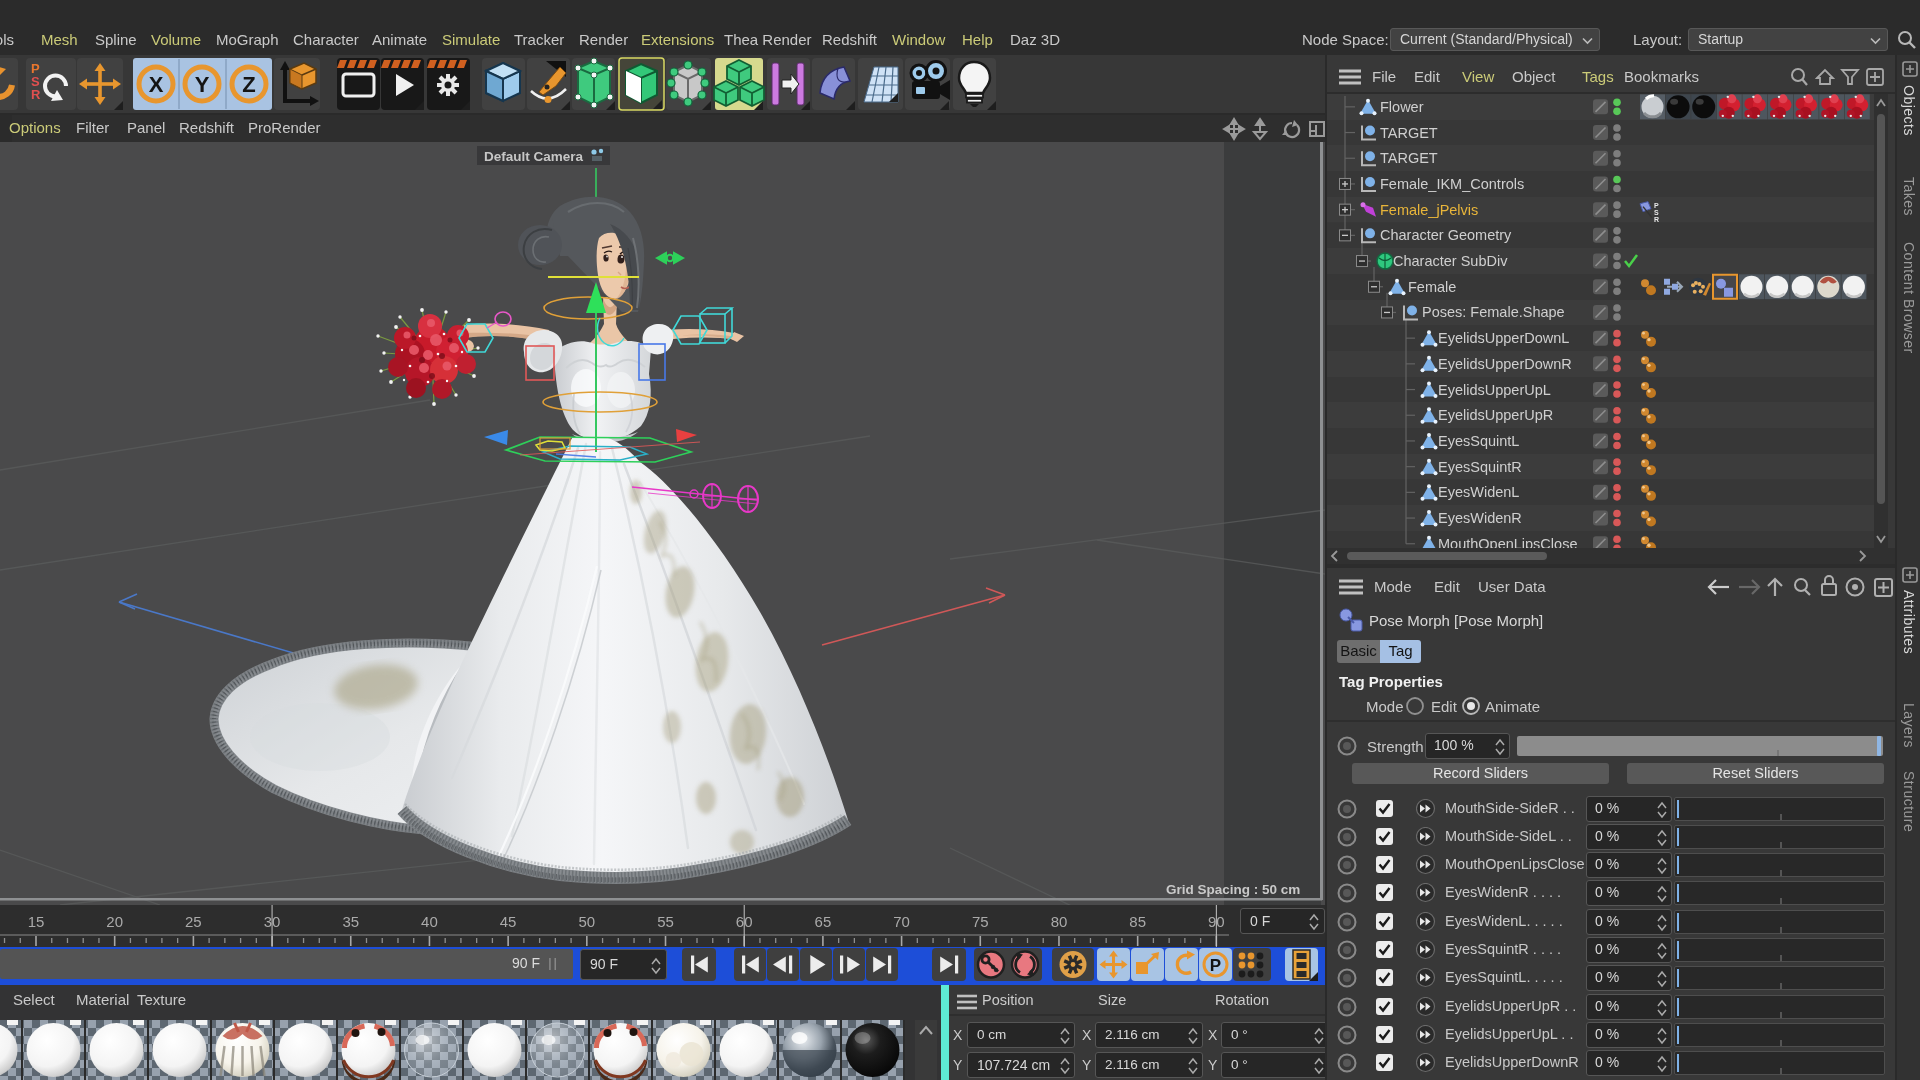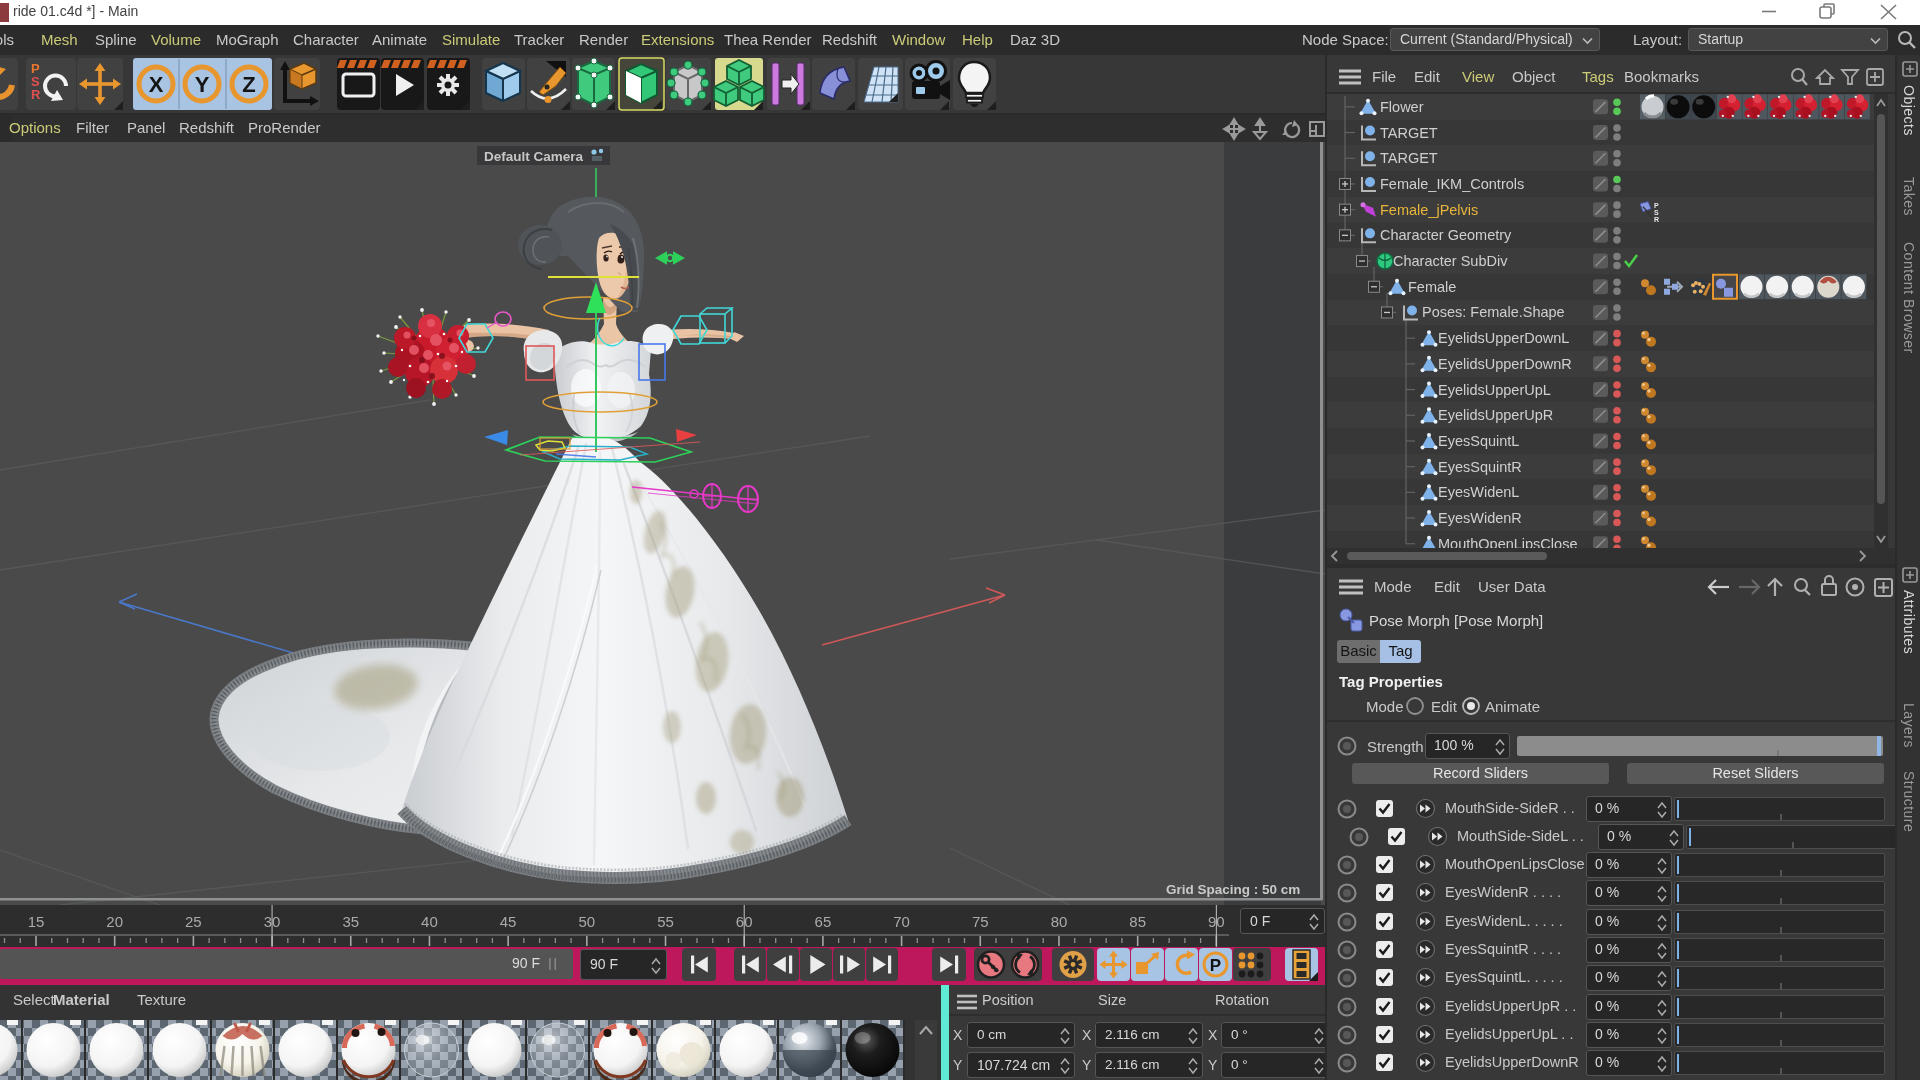--- a/index.html
+++ b/index.html
@@ -9,31 +9,20 @@
   #root { position:absolute; left:0; top:0; width:1920px; height:1080px; }
   .menuitem { color:#c9c9c9; font-size:15px; }
   .yellow { color:#cbcb78; }
   .spin { background:#262626; border:1px solid #565656; border-radius:3px; color:#d8d8d8; }
   .vtab { left:4px; writing-mode:vertical-rl; font-size:14px; color:#9a9a9a; letter-spacing:0.5px; }
 </style>
 </head>
 <body>
 <div id="root">
 
-<div class="abs" style="left:0;top:0;width:1920px;height:25px;background:#ffffff;">
-  <div class="abs" style="left:0;top:3px;width:9px;height:19px;background:#8d3a3e;"></div>
-  <div class="abs" style="left:13px;top:3px;font-size:14px;color:#424242;">ride 01.c4d *] - Main</div>
-
-  <svg class="abs" style="left:1740px;top:0;" width="180" height="25">
-    <line x1="22" y1="11.5" x2="36" y2="11.5" stroke="#7a7a7a" stroke-width="1.6"></line>
-    <rect x="80" y="7" width="11" height="11" rx="2" fill="none" stroke="#7a7a7a" stroke-width="1.6"></rect>
-    <path d="M84,7 L84,5 Q84,4 85,4 L93,4 Q94,4 94,5 L94,13 Q94,14 93,14 L91,14" fill="none" stroke="#7a7a7a" stroke-width="1.6"></path>
-    <path d="M141,5 L156,19 M156,5 L141,19" stroke="#7a7a7a" stroke-width="1.6"></path>
-  </svg>
-</div>
 
 <div class="abs" style="left:0;top:25px;width:1920px;height:30px;background:#2b2b2b;">
   <div class="abs menuitem" style="left:-21px;top:6px;">Tools</div>
   <div class="abs menuitem yellow" style="left:41px;top:6px;">Mesh</div>
   <div class="abs menuitem" style="left:95px;top:6px;">Spline</div>
   <div class="abs menuitem yellow" style="left:151px;top:6px;">Volume</div>
   <div class="abs menuitem" style="left:216px;top:6px;">MoGraph</div>
   <div class="abs menuitem" style="left:293px;top:6px;">Character</div>
   <div class="abs menuitem" style="left:372px;top:6px;">Animate</div>
   <div class="abs menuitem yellow" style="left:442px;top:6px;">Simulate</div>
@@ -682,21 +671,21 @@
         <line x1="1216.35" y1="0" x2="1216.35" y2="42" stroke="#c4c4c4" stroke-width="1"></line>
       </svg>
 <div class="abs spin" style="left:1240px;top:3px;width:85px;height:26px;">
   <div class="abs" style="left:9px;top:4px;font-size:14px;color:#d8d8d8;">0 F</div>
   <svg class="abs" style="right:4px;top:3px;" width="12" height="20">
           <path d="M2,8 L6,3 L10,8" fill="none" stroke="#aaa" stroke-width="1.5"></path>
           <path d="M2,12 L6,17 L10,12" fill="none" stroke="#aaa" stroke-width="1.5"></path>
         </svg>
 </div>
 </div>
-<div id="transport" class="abs" style="left:0;top:947px;width:1325px;height:38px;background:#be185d;padding-left:8px;">
+<div id="transport" class="abs" style="left:0;top:947px;width:1325px;height:38px;background:#1d4ed8;padding-left:8px;">
 
   <div class="abs" style="left:0;top:2px;width:573px;height:30px;background:#545454;border-radius:2px;">
     <div class="abs" style="right:33px;top:6px;font-size:14px;color:#dcdcdc;">90 F</div>
     <div class="abs" style="right:14px;top:6px;font-size:13px;color:#9a9a9a;letter-spacing:2px;">||</div>
   </div>
   <div class="abs spin" style="left:580px;top:2px;width:87px;height:31px;">
     <div class="abs" style="left:9px;top:6px;font-size:14px;color:#d8d8d8;">90 F</div>
     <svg class="abs" style="right:4px;top:6px;" width="12" height="20">
           <path d="M2,8 L6,3 L10,8" fill="none" stroke="#aaa" stroke-width="1.5"></path>
           <path d="M2,12 L6,17 L10,12" fill="none" stroke="#aaa" stroke-width="1.5"></path>
@@ -773,21 +762,21 @@
         <rect x="1293" y="3" width="17" height="29" fill="#e8a23a" stroke="#2a2a2a" stroke-width="1.5"></rect>
         <rect x="1296.5" y="6" width="10" height="6" fill="#2a2a2a"></rect>
         <rect x="1296.5" y="15" width="10" height="6" fill="#2a2a2a"></rect>
         <rect x="1296.5" y="24" width="10" height="6" fill="#2a2a2a"></rect>
         <path d="M1318,34 L1318,25 L1309,34 Z" fill="#1e1e1e"></path>
       </svg>
 </div>
 
 <div id="matman" class="abs" style="left:0;top:985px;width:941px;height:95px;background:#333334;">
   <div class="abs menuitem" style="left:13px;top:6px;">Select</div>
-  <div class="abs menuitem" style="left:53px;top:6px;font-weight:bold;">Material</div>
+  <div class="abs menuitem" style="left:76px;top:6px;">Material</div>
   <div class="abs menuitem" style="left:137px;top:6px;">Texture</div>
   <svg id="mattiles" width="941" height="60" style="position:absolute;left:0;top:35px;">
         <defs>
           <pattern id="chk" width="16" height="16" patternUnits="userSpaceOnUse">
             <rect x="0" y="0" width="16" height="16" fill="#97a1ad"></rect>
             <rect x="0" y="0" width="8" height="8" fill="#5d6771"></rect>
             <rect x="8" y="8" width="8" height="8" fill="#5d6771"></rect>
           </pattern>
           <radialGradient id="gwhite" cx="0.38" cy="0.32" r="0.75">
             <stop offset="0" stop-color="#ffffff"></stop>
@@ -1462,21 +1451,21 @@
         <svg class="abs" style="right:3px;top:3px;" width="12" height="20">
               <path d="M2,8 L6,3 L10,8" fill="none" stroke="#aaa" stroke-width="1.5"></path>
               <path d="M2,12 L6,17 L10,12" fill="none" stroke="#aaa" stroke-width="1.5"></path>
             </svg>
       </div>
       <div class="abs" style="left:347px;top:2px;width:211px;height:24px;background:#282828;border:1px solid #4e4e4e;border-radius:2px;">
         <div class="abs" style="left:1.5px;top:2px;width:2px;height:18px;background:#7fb2e8;"></div>
         <div class="abs" style="left:105px;top:16px;width:1.5px;height:6px;background:#555;"></div>
       </div>
     </div>
-        <div class="abs" style="left:12px;top:767.8px;width:568px;height:28.3px;">
+        <div class="abs" style="left:0;top:767.8px;width:568px;height:28.3px;">
       <svg class="abs" style="left:10px;top:4px;" width="22" height="22">
         <circle cx="10" cy="10" r="8.5" fill="none" stroke="#8a8a8a" stroke-width="2"></circle>
         <circle cx="10" cy="10" r="4" fill="#585858"></circle>
       </svg>
       <div class="abs" style="left:49px;top:5px;width:17px;height:17px;background:#ececec;border-radius:3px;">
         <svg width="17" height="17">
               <path d="M3.5,8.5 L7,12.5 L13.5,4" fill="none" stroke="#1a1a1a" stroke-width="2.4"></path>
             </svg>
       </div>
       <svg class="abs" style="left:89px;top:4px;" width="20" height="20">

